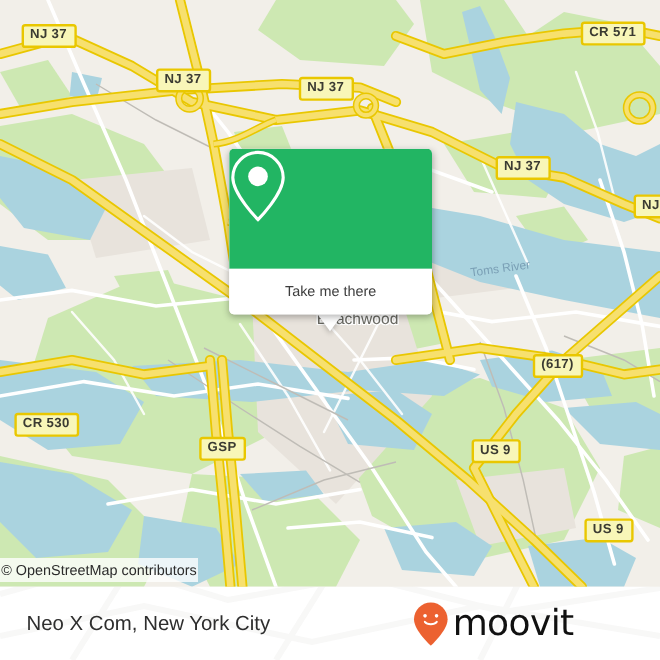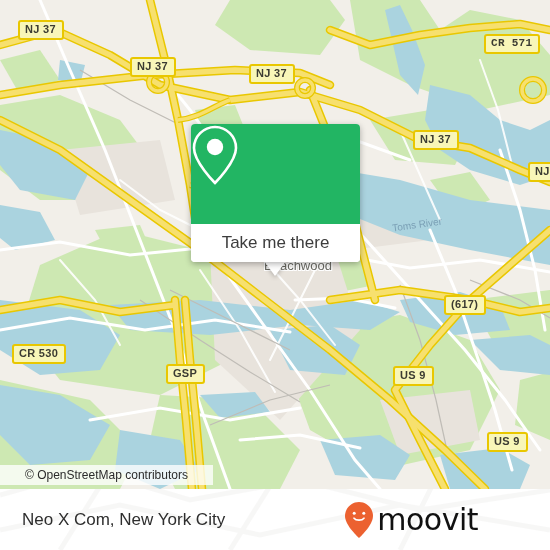--- a/index.html
+++ b/index.html
@@ -69,38 +69,38 @@
     height:100px;width:100%;
     background:#22b563;
     display:flex;align-items:center;justify-content:center;
   }
   #card-foot{
     height:38px;width:100%;
     background:#ffffff;
     display:flex;align-items:center;justify-content:center;
   }
   #card-foot span{
-    color:#3d3d3d;font-size:17px;
+    color:#3d3d3d;font-size:12px;
     font-family:"Liberation Sans", sans-serif;
   }
   #card-tail{
     position:absolute;
     left:264px;top:261px;
     width:0;height:0;
     border-left:11px solid transparent;
     border-right:11px solid transparent;
     border-top:15px solid #ffffff;
     filter:drop-shadow(0 2px 2px rgba(0,0,0,.22));
   }
 
   
   #attrib{
     position:absolute;left:0;top:465px;
     height:20px;
-    padding:0 25px;
+    padding:0 1px;
     display:flex;align-items:center;
     background:rgba(255,255,255,.78);
     color:#2b2b2b;
     font-size:12px;
     font-family:"Liberation Sans", sans-serif;
     text-align:right;
   }
 
   
   #bottom{
@@ -266,21 +266,21 @@
           <path d="M178,120 C200,118 215,105 230,100"></path>
           <path d="M190,185 C210,190 230,200 245,215"></path>
         </g>
 
       </g>
     </svg>
 
     <div class="shield" style="left:18px;top:20px;">NJ 37</div>
     <div class="shield" style="left:130px;top:57px;">NJ 37</div>
     <div class="shield" style="left:249px;top:64px;">NJ 37</div>
-    <div class="shield" style="left:484px;top:34px;font-family:Liberation Mono, monospace;">CR 571</div>
+    <div class="shield" style="left:484px;top:18px;">CR 571</div>
     <div class="shield" style="left:413px;top:130px;">NJ 37</div>
     <div class="shield" style="left:528px;top:162px;">NJ</div>
     <div class="shield" style="left:12px;top:304px;margin-top:40px;">CR 530</div>
     <div class="shield" style="left:166px;top:364px;">GSP</div>
     <div class="shield" style="left:444px;top:295px;">(617)</div>
     <div class="shield" style="left:393px;top:366px;">US 9</div>
     <div class="shield" style="left:487px;top:432px;">US 9</div>
 
     <div class="placelabel" style="left:239px;top:258px;">Beachwood</div>
 

